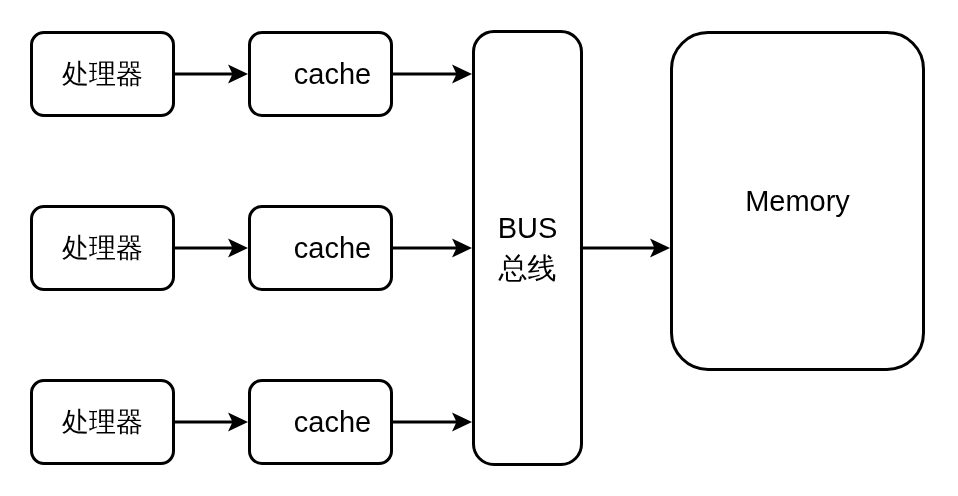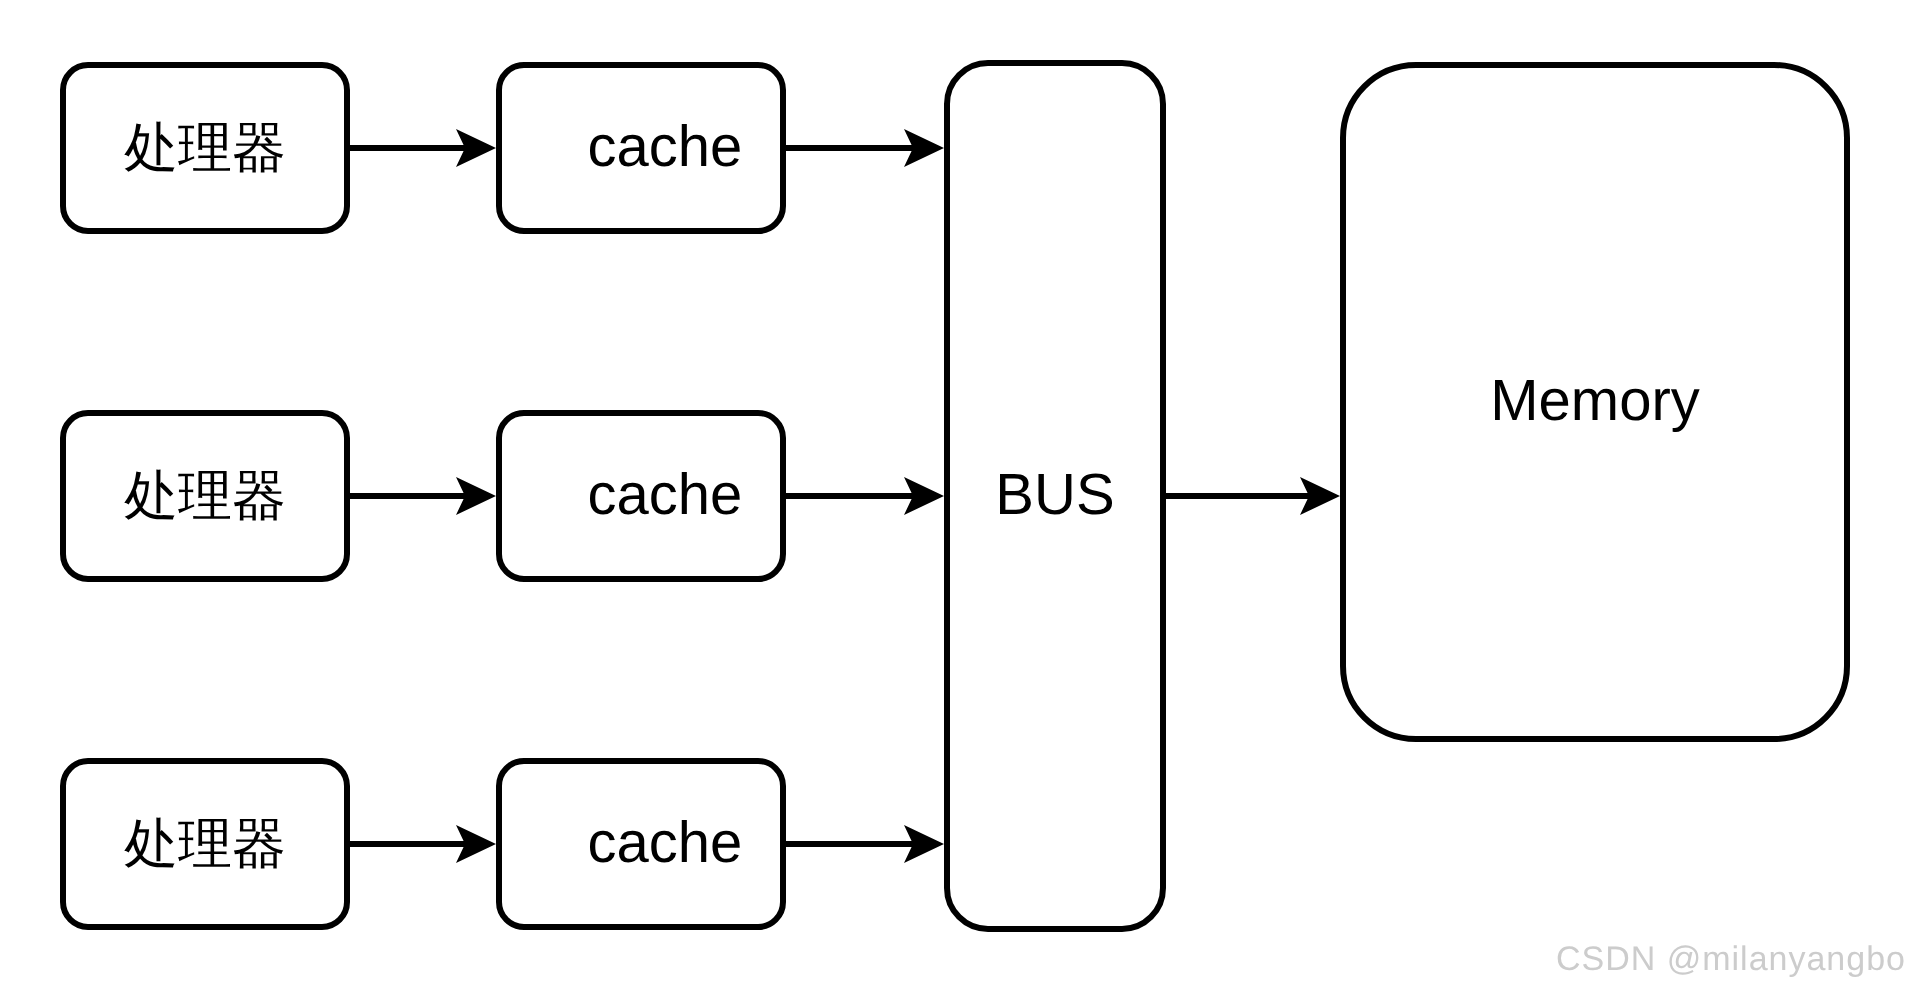--- a/index.html
+++ b/index.html
@@ -94,20 +94,21 @@
   </div>
   <div class="box small-box cache row2">
     <span>cache</span>
   </div>
   <div class="box small-box cache row3">
     <span>cache</span>
   </div>
 
   <div class="box bus-box">
     <span>BUS</span>
+    <span>总线</span>
   </div>
 
   <div class="box memory-box">
     <span>Memory</span>
   </div>
 
   <svg class="arrows" viewBox="0 0 958 496" xmlns="http://www.w3.org/2000/svg">
 
     <line x1="175" y1="74" x2="233" y2="74" stroke="#000" stroke-width="3"></line>
     <polygon points="248,74 228,64.5 232.5,74 228,83.5" fill="#000"></polygon>
@@ -124,15 +125,14 @@
     <line x1="175" y1="422" x2="233" y2="422" stroke="#000" stroke-width="3"></line>
     <polygon points="248,422 228,412.5 232.5,422 228,431.5" fill="#000"></polygon>
 
     <line x1="393" y1="422" x2="457" y2="422" stroke="#000" stroke-width="3"></line>
     <polygon points="472,422 452,412.5 456.5,422 452,431.5" fill="#000"></polygon>
 
     <line x1="583" y1="248" x2="655" y2="248" stroke="#000" stroke-width="3"></line>
     <polygon points="670,248 650,238.5 654.5,248 650,257.5" fill="#000"></polygon>
   </svg>
 
-  <div class="watermark">CSDN @milanyangbo</div>
 
 </div>
 
 </body></html>

